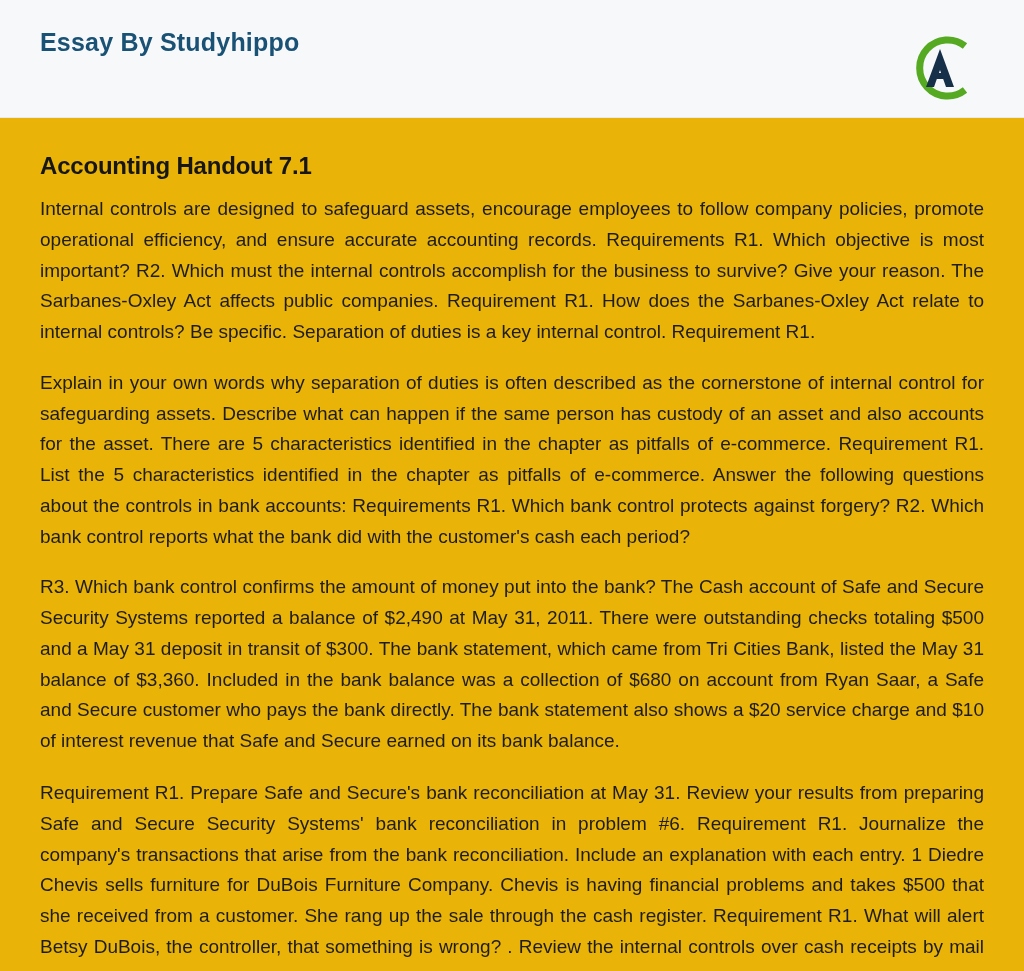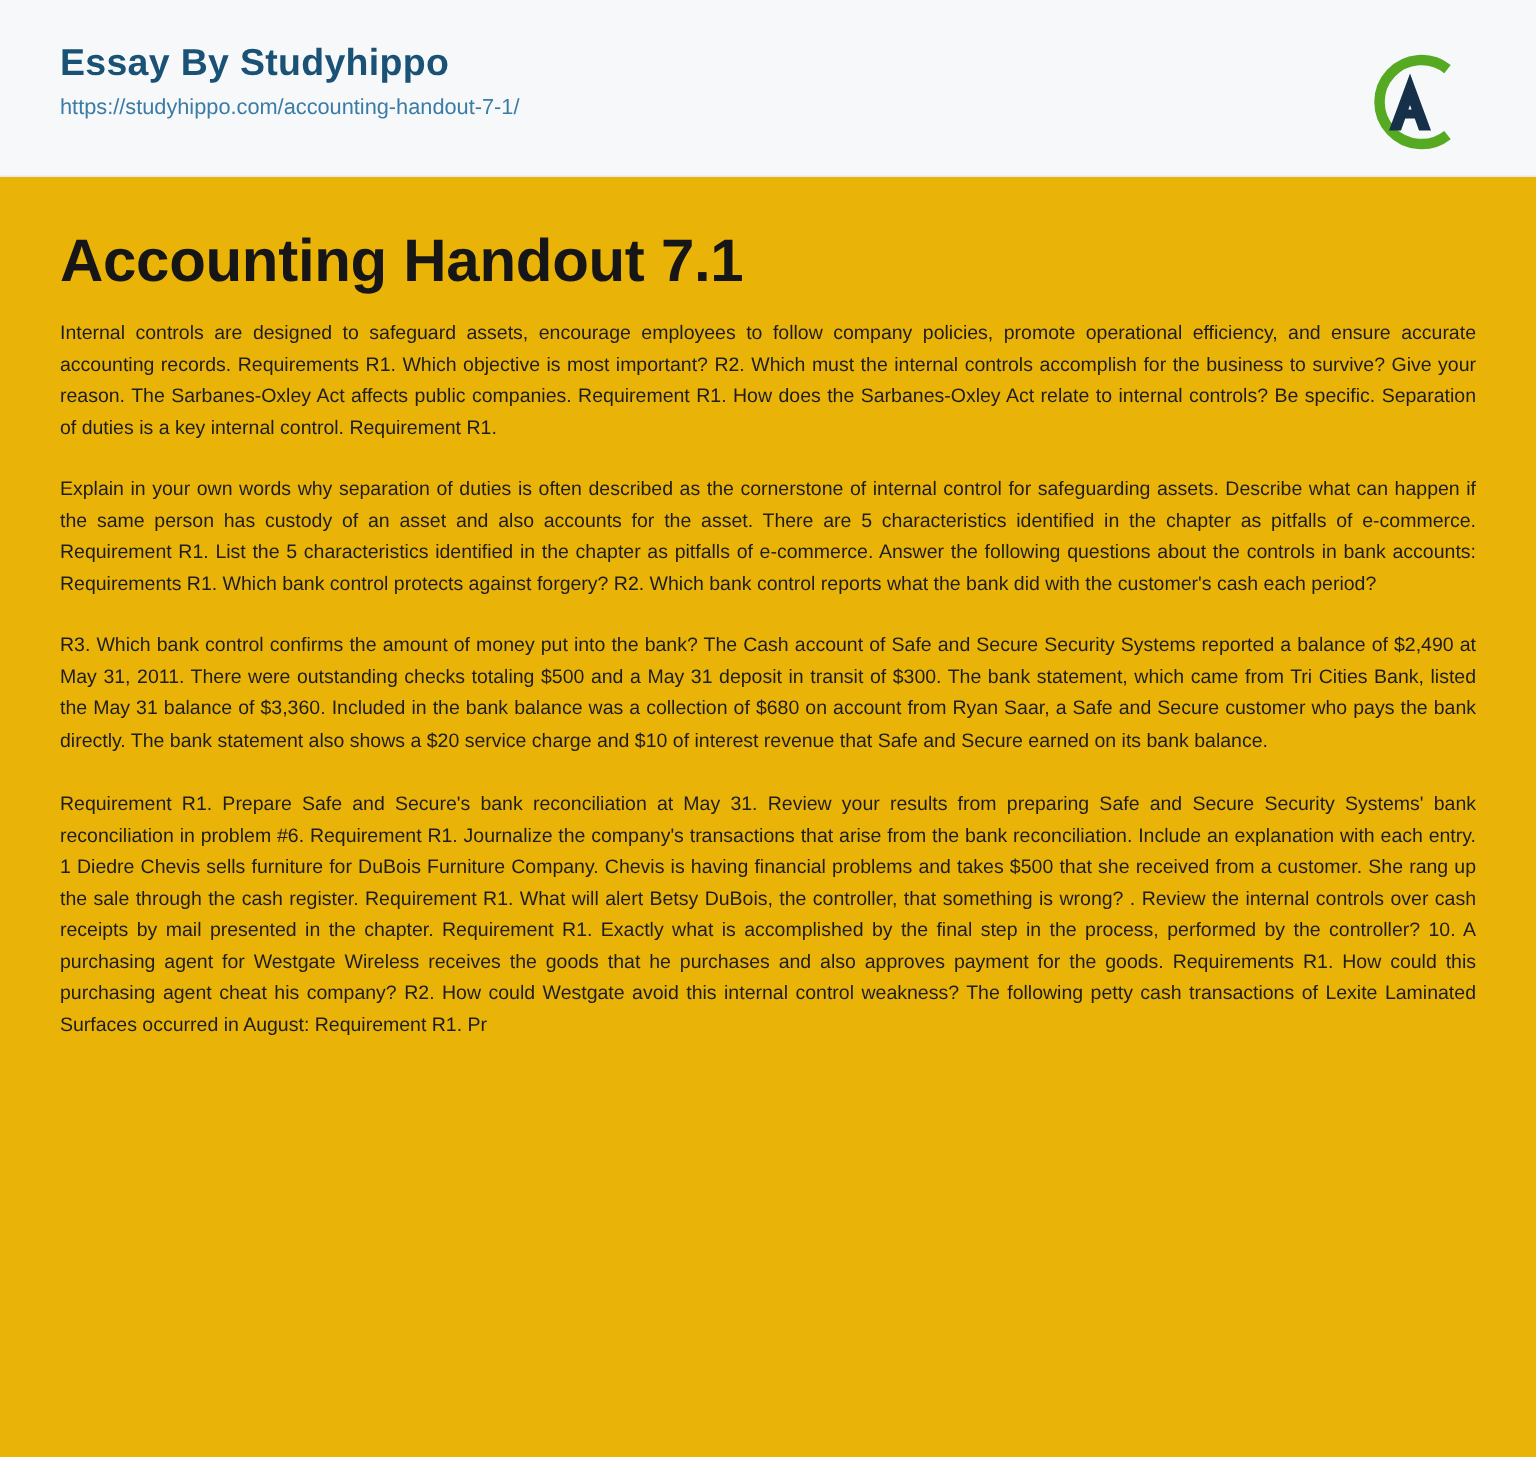--- a/index.html
+++ b/index.html
@@ -44,44 +44,43 @@
     line-height: 1;
   }
   .logo-wrap {
     margin-top: 2px;
     margin-right: 8px;
   }
   .content {
     padding: 34px 40px 30px 40px;
   }
   .doc-title {
-    font-size: 40px;
+    font-size: 24px;
     font-weight: bold;
     color: #161616;
     margin: 0 0 14px 0;
     letter-spacing: -0.2px;
   }
   .para {
-    font-size: 13px;
+    font-size: 19px;
     line-height: 1.62;
     color: #1d1d1d;
     text-align: justify;
     margin: 0 0 20px 0;
   }
   .para:last-child { margin-bottom: 0; margin-top: 21px; }
 </style>
 </head>
 <body>
 
 <div class="page">
 
   <div class="header">
     <div class="brand-block">
       <div class="brand-title">Essay By Studyhippo</div>
-      <a class="brand-url" href="#">https://studyhippo.com/accounting-handout-7-1/</a>
     </div>
     <div class="logo-wrap">
       <svg width="72" height="72" viewBox="0 0 72 72" aria-hidden="true">
         <path d="M61 14 A28 28 0 1 0 61 58" fill="none" stroke="#55aa22" stroke-width="7" stroke-linecap="butt"></path>
         <path d="M36 17 L50 55 L42 55 L36 38 L30 55 L22 55 Z" fill="#17304a"></path>
         <rect x="28" y="41" width="16" height="6" fill="#17304a"></rect>
       </svg>
     </div>
   </div>
 

